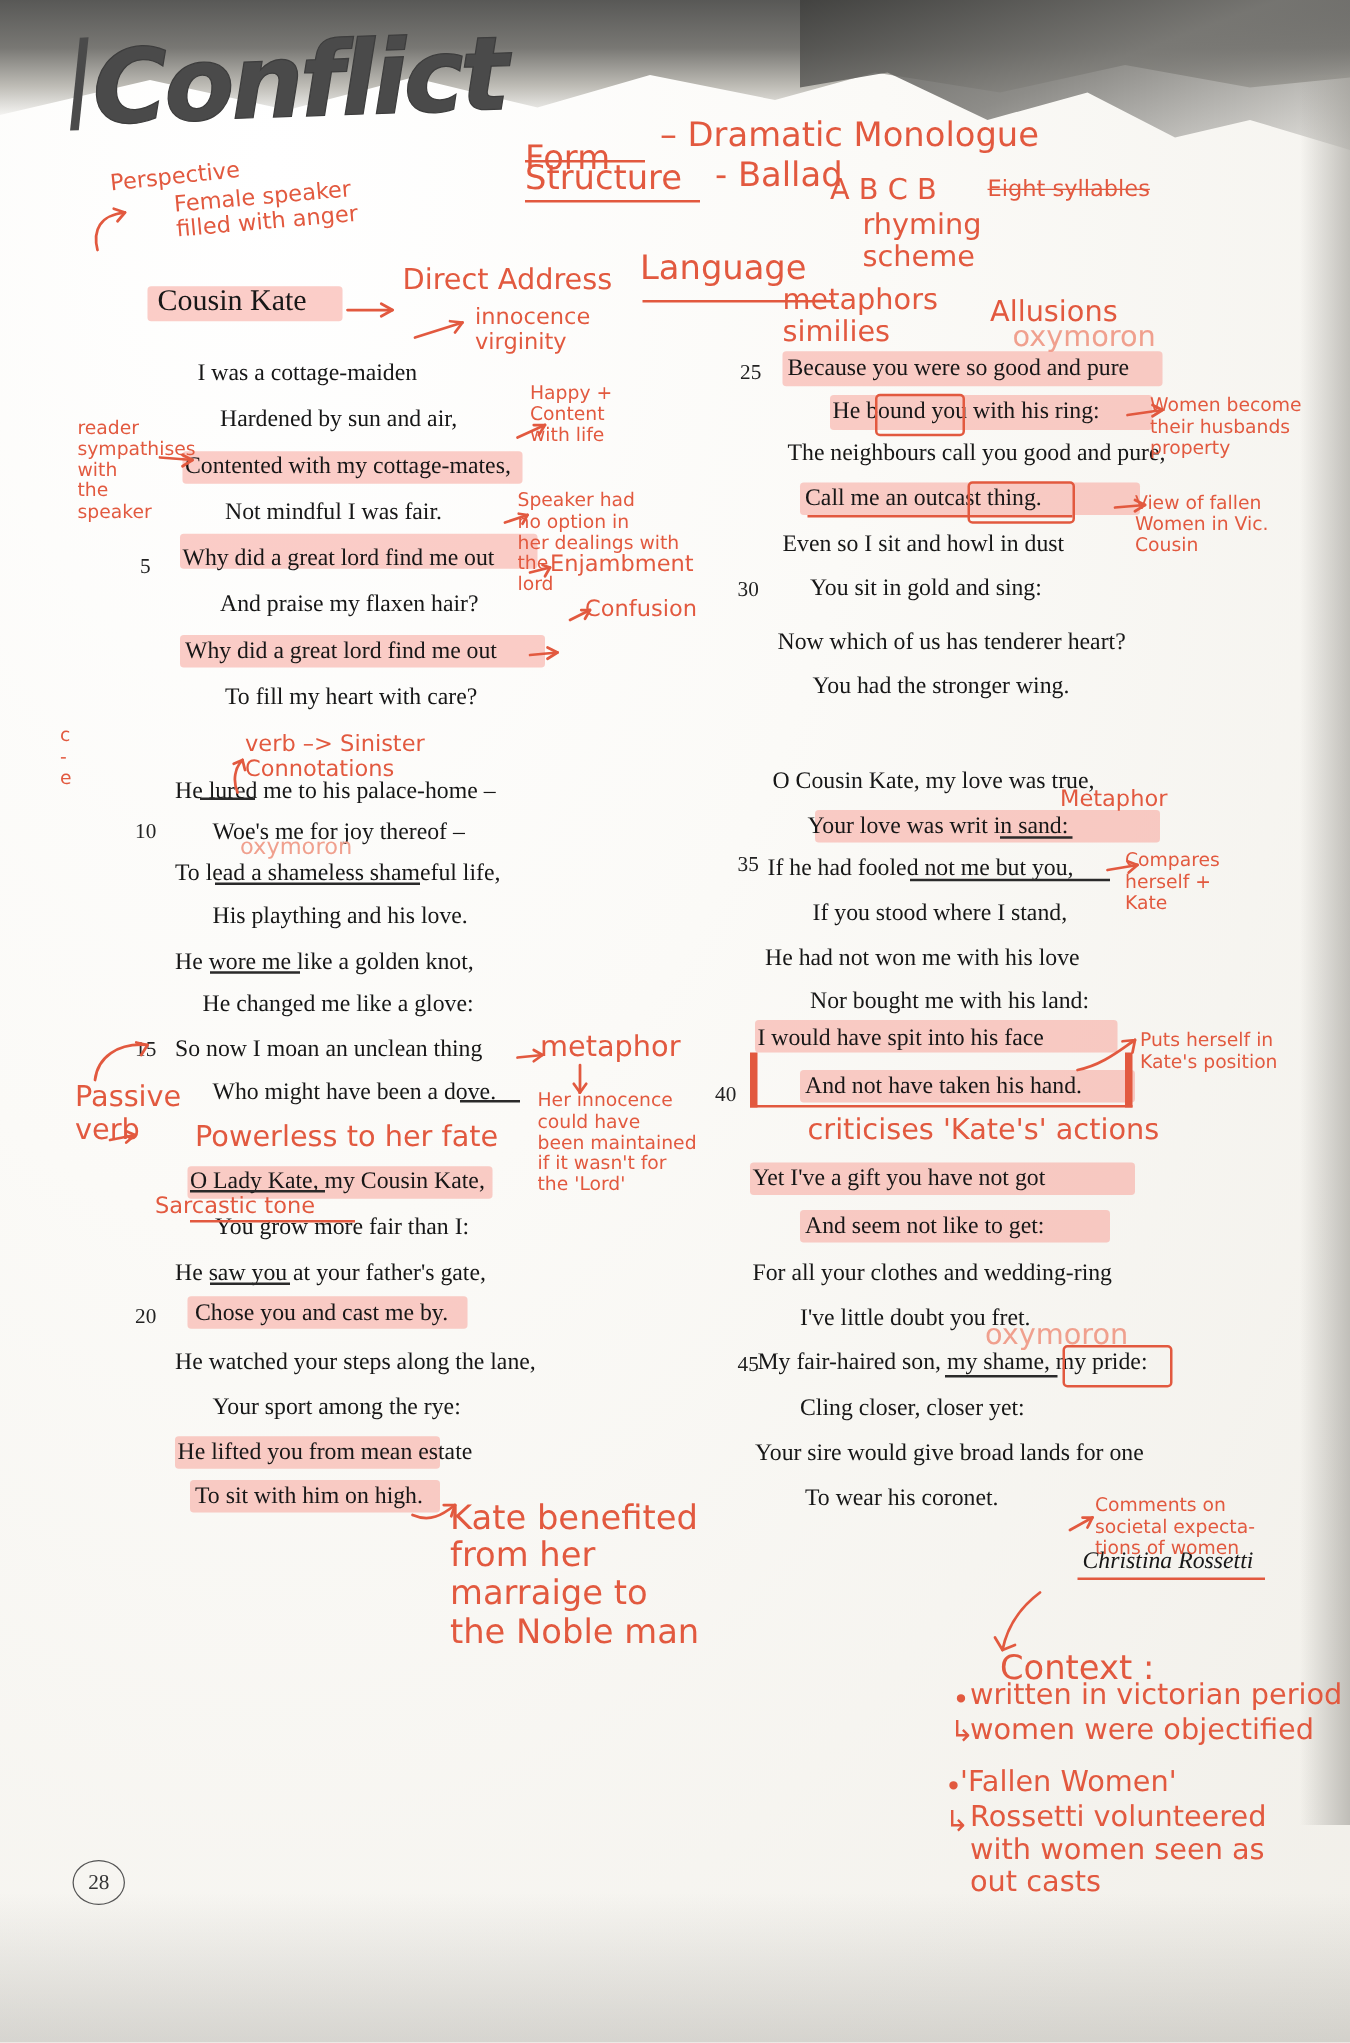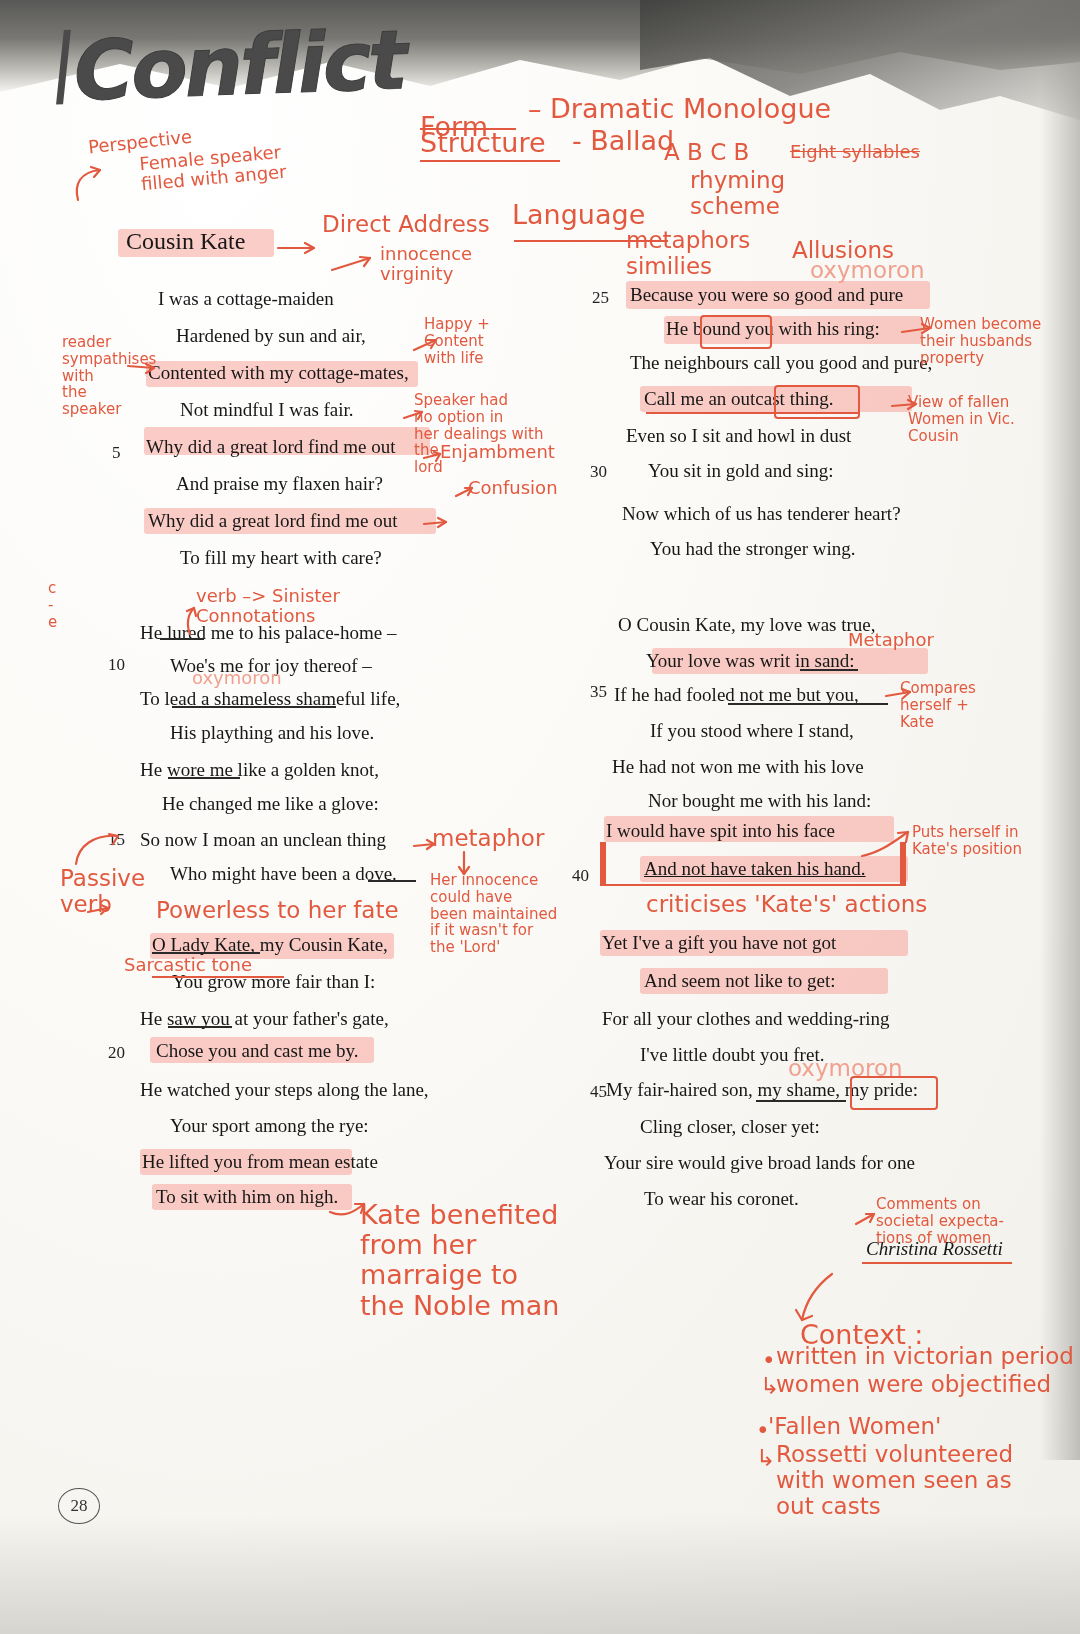--- a/index.html
+++ b/index.html
@@ -202,21 +202,21 @@
 speaker</div>
   <svg class="ink" style="left:128px; top:356px; width:36px; height:26px;">
     <path d="M0 10 L26 12"></path>
       <path d="M26 12 l -8 -4 M26 12 l -8 5"></path>
   </svg>
 
   <svg class="ink" style="left:412px; top:332px; width:34px; height:26px;">
     <path d="M2 18 L24 8"></path>
       <path d="M24 8 l -9 0 M24 8 l -5 8"></path>
   </svg>
-  <div class="hand sm" style="left:424px; top:316px;">Happy +
+  <div class="hand sm" style="left:424px; top:306px;">Happy +
 Content
 with life</div>
 
   <svg class="ink" style="left:404px; top:404px; width:26px; height:22px;">
     <path d="M0 14 L18 8"></path>
       <path d="M18 8 l -7 -1 M18 8 l -4 7"></path>
   </svg>
   <div class="hand sm" style="left:414px; top:392px;">Speaker had
 no option in
 her dealings with
@@ -316,21 +316,21 @@
   <div class="poem" style="left:622px; top:503px;">Now which of us has tenderer heart?</div>
   <div class="poem" style="left:650px; top:538px;">You had the stronger wing.</div>
 
   <div class="poem" style="left:618px; top:614px;">O Cousin Kate, my love was true,</div>
   <div class="poem" style="left:646px; top:650px;">Your love was writ in sand:</div>
   <div class="poem" style="left:614px; top:684px;">If he had fooled not me but you,</div>
   <div class="poem" style="left:650px; top:720px;">If you stood where I stand,</div>
   <div class="poem" style="left:612px; top:756px;">He had not won me with his love</div>
   <div class="poem" style="left:648px; top:790px;">Nor bought me with his land:</div>
   <div class="poem" style="left:606px; top:820px;">I would have spit into his face</div>
-  <div class="poem" style="left:644px; top:858px;text-decoration:underline;">And not have taken his hand.</div>
+  <div class="poem" style="left:644px; top:858px;">And not have taken his hand.</div>
 
   <div class="poem" style="left:602px; top:932px;">Yet I've a gift you have not got</div>
   <div class="poem" style="left:644px; top:970px;">And seem not like to get:</div>
   <div class="poem" style="left:602px; top:1008px;">For all your clothes and wedding-ring</div>
   <div class="poem" style="left:640px; top:1044px;">I've little doubt you fret.</div>
   <div class="poem" style="left:606px; top:1079px;">My fair-haired son, my shame, my pride:</div>
   <div class="poem" style="left:640px; top:1116px;">Cling closer, closer yet:</div>
   <div class="poem" style="left:604px; top:1152px;">Your sire would give broad lands for one</div>
   <div class="poem" style="left:644px; top:1188px;">To wear his coronet.</div>
 

